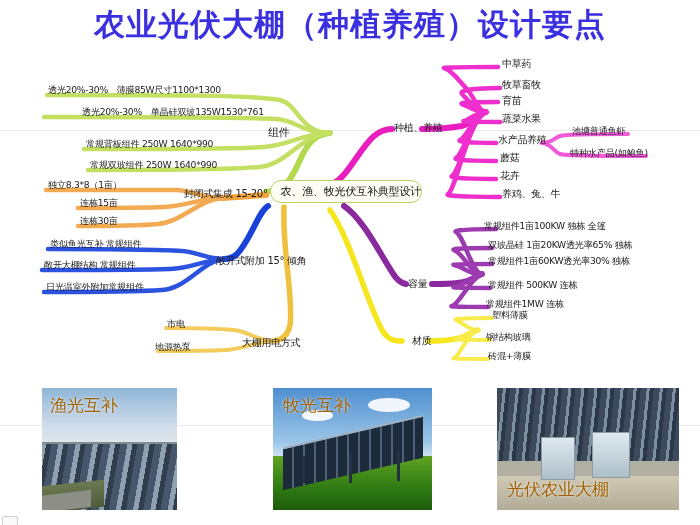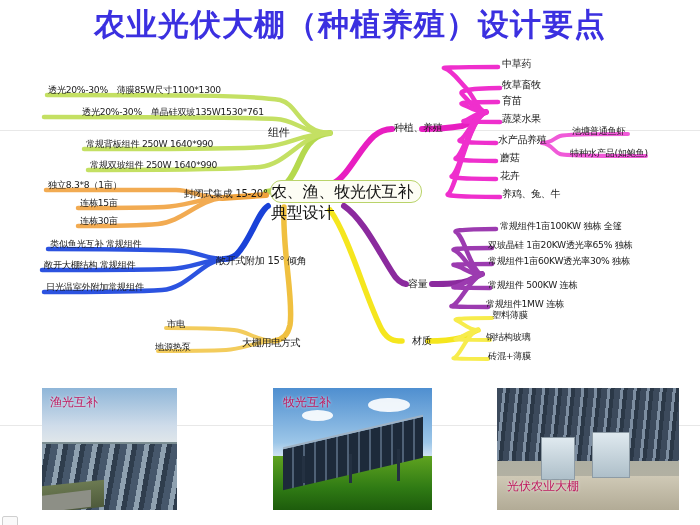--- a/index.html
+++ b/index.html
@@ -31,28 +31,28 @@
   .lbl.s10{font-size:10px;}
   .lbl.s11{font-size:11px;}
 
   
   #center-node{
     position:absolute;left:270px;top:180px;width:152px;height:23px;
     border:1px solid #b9d36a;border-radius:11px;background:#fdfdf4;
     box-sizing:border-box;
   }
   #center-node span{
-    display:block;text-align:left;line-height:21px;font-size:16px;color:#111;
+    display:block;text-align:right;line-height:21px;font-size:11px;color:#111;
     font-family:"DejaVu Sans","Liberation Sans",sans-serif;letter-spacing:-0.2px;
   }
 
   
   .photo{position:absolute;overflow:hidden;}
   .photo .cap{
-    position:absolute;font-size:12px;color:#be185d;white-space:nowrap;
+    position:absolute;font-size:17px;color:#a16207;white-space:nowrap;
     font-family:Liberation Mono, monospace;
     text-shadow:0 0 3px rgba(255,255,255,.85);
   }
   
   #photo1{left:42px;top:388px;width:135px;height:122px;}
   #photo1 .sky{position:absolute;left:0;top:0;width:100%;height:44%;
      background:linear-gradient(#8fb6d8,#cfdcea 70%,#dfe6ea);}
   #photo1 .water{position:absolute;left:0;top:44%;width:100%;height:56%;
      background:linear-gradient(#7d8f93,#5f7076);}
   #photo1 .rowset{position:absolute;left:-6%;top:46%;width:112%;height:54%;
@@ -182,21 +182,21 @@
   <div class="lbl s10" style="left:502px;top:95px;">育苗</div>
   <div class="lbl s10" style="left:502px;top:113px;">蔬菜水果</div>
   <div class="lbl s10" style="left:498px;top:134px;">水产品养殖</div>
   <div class="lbl s10" style="left:500px;top:152px;">蘑菇</div>
   <div class="lbl s10" style="left:500px;top:170px;">花卉</div>
   <div class="lbl s10" style="left:502px;top:188px;">养鸡、兔、牛</div>
   <div class="lbl s9" style="left:572px;top:125px;">池塘普通鱼虾</div>
   <div class="lbl s9" style="left:570px;top:147px;">特种水产品(如鲍鱼)</div>
 
   <div class="lbl s10" style="left:408px;top:278px;">容量</div>
-  <div class="lbl s9" style="left:500px;top:220px;">常规组件1亩100KW 独栋 全篷</div>
+  <div class="lbl s9" style="left:484px;top:220px;">常规组件1亩100KW 独栋 全篷</div>
   <div class="lbl s9" style="left:488px;top:239px;">双玻晶硅 1亩20KW透光率65% 独栋</div>
   <div class="lbl s9" style="left:488px;top:255px;">常规组件1亩60KW透光率30% 独栋</div>
   <div class="lbl s9" style="left:488px;top:279px;">常规组件 500KW 连栋</div>
   <div class="lbl s9" style="left:486px;top:298px;">常规组件1MW 连栋</div>
 
   <div class="lbl s10" style="left:412px;top:335px;">材质</div>
   <div class="lbl s9" style="left:492px;top:309px;">塑料薄膜</div>
   <div class="lbl s9" style="left:486px;top:331px;">钢结构玻璃</div>
   <div class="lbl s9" style="left:488px;top:350px;">砖混+薄膜</div>
 

